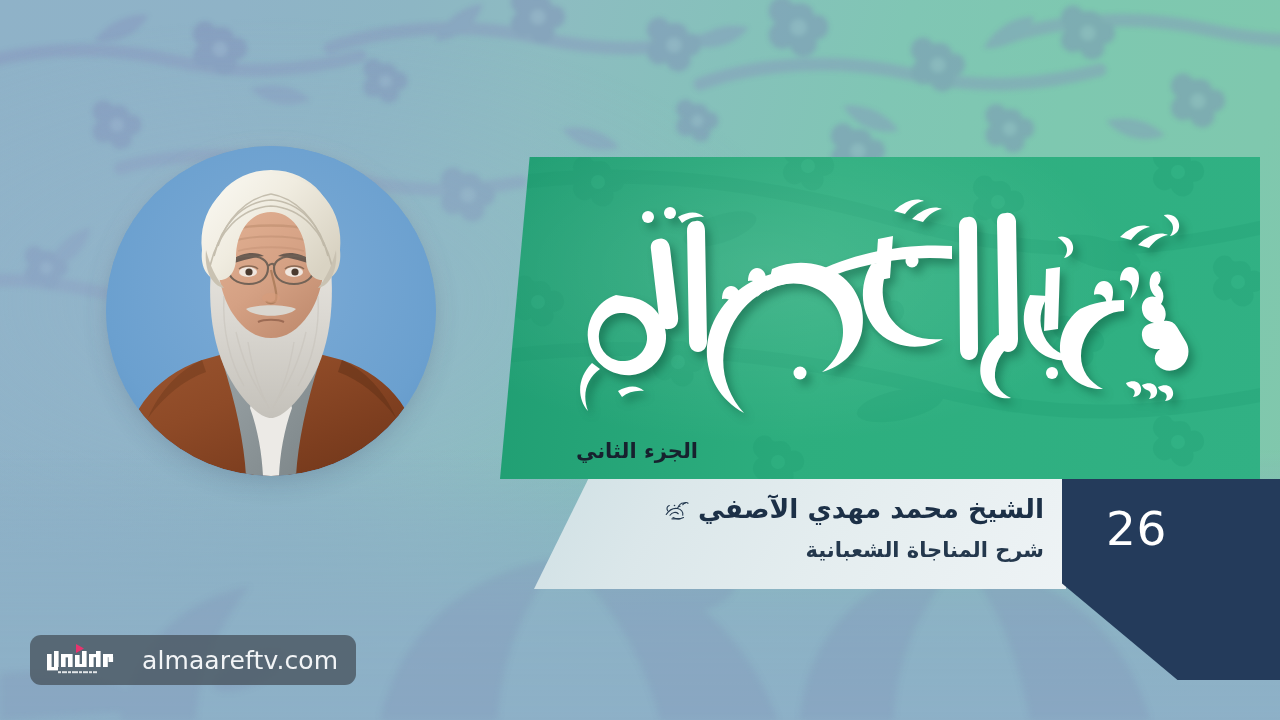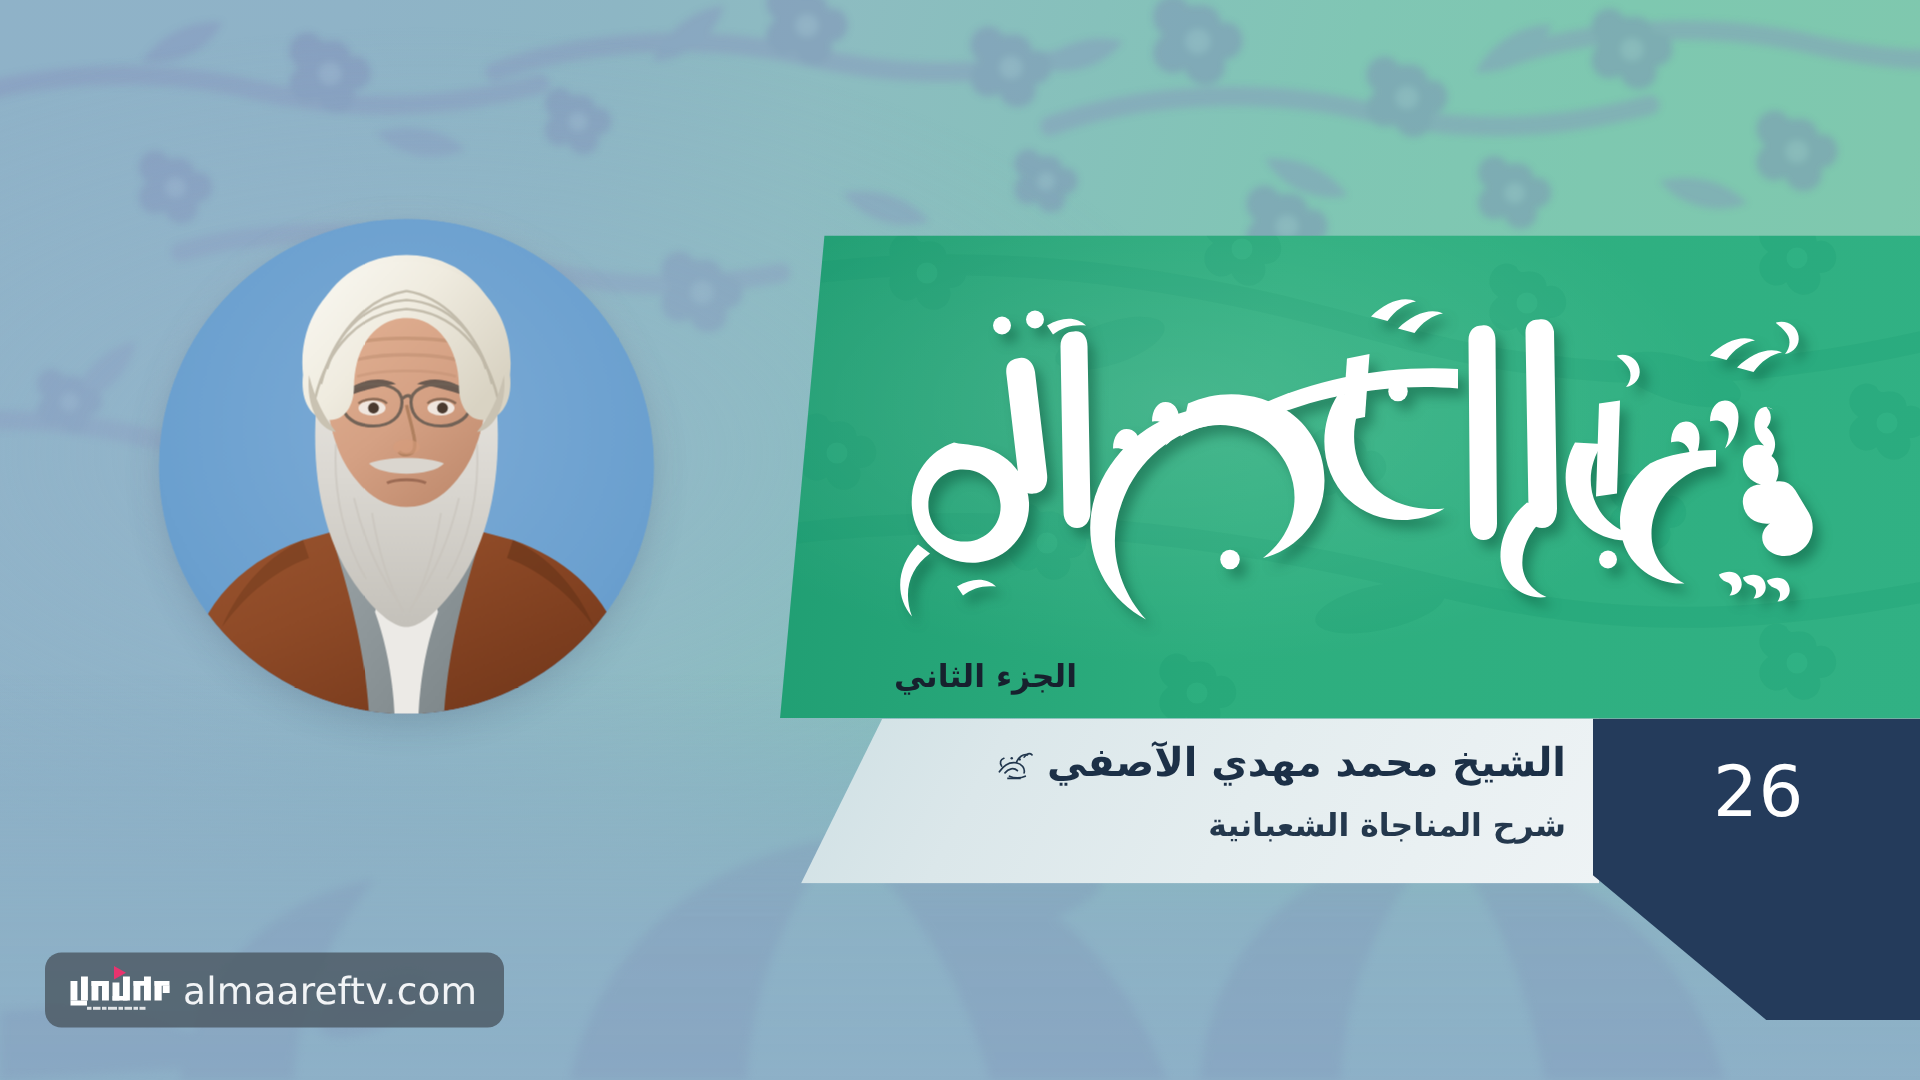--- a/index.html
+++ b/index.html
@@ -83,21 +83,21 @@
     border-radius: 50%;
     overflow: hidden;
     background: #6fa0cd;
     box-shadow: 0 6px 22px rgba(30,60,90,.25);
   }
   .portrait svg { display: block; width: 100%; height: 100%; }
 
   
   .green-banner {
     position: absolute;
-    left: 520px;
+    left: 500px;
     top: 157px;
     width: 760px;
     height: 322px;
     background: linear-gradient(100deg, #1f9d72 0%, #2dae7e 42%, #31b184 100%);
     clip-path: polygon(3.9% 0%, 100% 0%, 100% 100%, 0% 100%);
     overflow: hidden;
   }
   .green-texture {
     position: absolute;
     inset: -20px;
@@ -201,36 +201,35 @@
   }
   .episode-number {
     position: absolute;
     left: 44px;
     top: 26px;
     font-size: 47px;
     font-weight: 400;
     color: #ffffff;
     letter-spacing: 0.5px;
     line-height: 1;
-    margin-left: 36px;
   }
 
   
   .watermark {
     position: absolute;
     left: 30px;
     top: 635px;
     height: 50px;
     padding: 0 18px 0 14px;
     border-radius: 11px;
     background: rgba(74,86,96,0.80);
     display: flex;
     flex-direction: row;
     align-items: center;
-    gap: 4px;
+    gap: 24px;
   }
   .wm-logo {
     position: relative;
     width: 74px;
     height: 34px;
     flex: 0 0 auto;
   }
   .wm-logo svg { display:block; width:100%; height:100%; }
   .wm-url {
     font-size: 25px;

